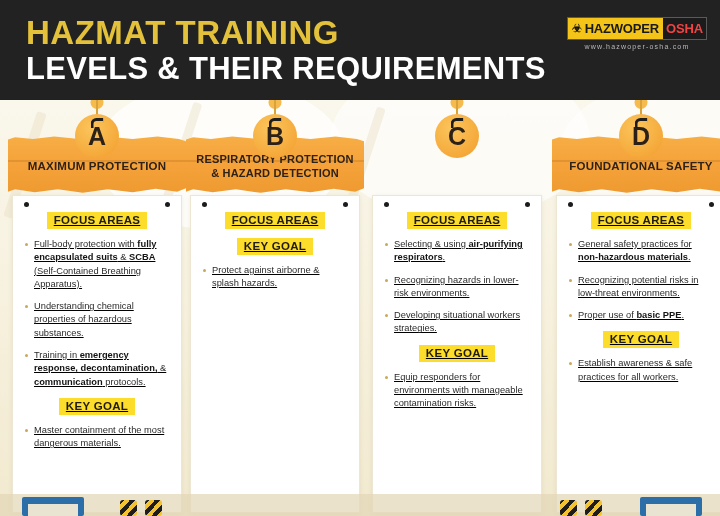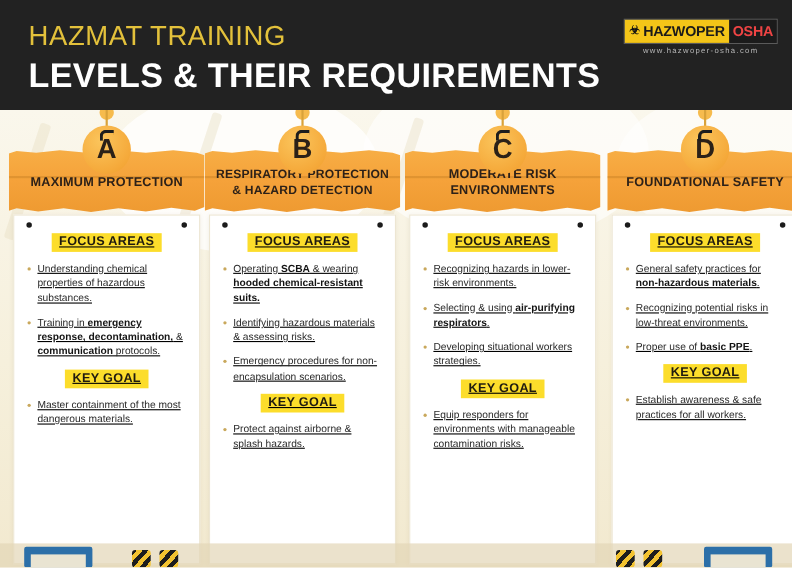--- a/index.html
+++ b/index.html
@@ -12,21 +12,21 @@
   }
 
   
   #header {
     position:absolute; left:0; top:0; width:720px; height:100px;
     background:#222222;
     overflow:hidden;
   }
   #header-text { position:absolute; left:26px; top:18px; }
   #title-top {
-    font-size:25px; font-weight:normal; letter-spacing:.5px;
+    font-size:33px; font-weight:bold; letter-spacing:.5px;
     color:#E3C13B; line-height:30px;
   }
   #title-main {
     font-size:31px; font-weight:bold; letter-spacing:.3px;
     color:#FFFFFF; line-height:38px; margin-top:2px;
   }
 
   
   #logo { position:absolute; right:13px; top:17px; width:140px; }
   #logo-bar { display:flex; height:23px; border:1px solid #5a5a5a; }
@@ -213,20 +213,21 @@
        <div class="banner-torn"></div>
        <div class="banner-title">MAXIMUM PROTECTION</div>
      </div>
 
      <div class="card">
        <span class="tack tack-l"></span>
        <span class="tack tack-r"></span>
 
        <span class="pill">FOCUS AREAS</span>
        <ul class="items">
+          <li>Full-body protection with <b>fully encapsulated suits</b> &amp; <b>SCBA</b> (Self-Contained Breathing Apparatus).</li>
           <li>Understanding chemical properties of hazardous substances.</li>
           <li>Training in <b>emergency response, decontamination,</b> &amp; <b>communication</b> protocols.</li>
         </ul>
 
        <span class="pill pill-goal">KEY GOAL</span>
        <ul class="items">
           <li>Master containment of the most dangerous materials.</li>
         </ul>
      </div>
     </div>
@@ -239,51 +240,42 @@
      <div class="banner banner-3">
        <div class="banner-torn"></div>
        <div class="banner-title">RESPIRATORY PROTECTION &amp; HAZARD DETECTION</div>
      </div>
 
      <div class="card">
        <span class="tack tack-l"></span>
        <span class="tack tack-r"></span>
 
        <span class="pill">FOCUS AREAS</span>
-       <ul class="items">
-          <li>Operating <b>SCBA</b> &amp; wearing <b>hooded chemical-resistant suits.</b></li>
-          <li>Identifying hazardous materials &amp; assessing risks.</li>
-          <li>Emergency procedures for non-encapsulation scenarios.</li>
-        </ul>
 
        <span class="pill pill-goal">KEY GOAL</span>
        <ul class="items">
           <li>Protect against airborne &amp; splash hazards.</li>
         </ul>
      </div>
     </div>
   <div class="col" id="col-c">
       <div class="pin-top"></div>
      <div class="cord"></div>
      <div class="hook"></div>
      <div class="badge">C</div>
 
-     <div class="banner">
-       <div class="banner-torn"></div>
-       <div class="banner-title">MODERATE RISK ENVIRONMENTS</div>
-     </div>
 
      <div class="card">
        <span class="tack tack-l"></span>
        <span class="tack tack-r"></span>
 
        <span class="pill">FOCUS AREAS</span>
        <ul class="items">
+          <li>Selecting &amp; using <b>air-purifying respirators</b>.</li>
           <li>Recognizing hazards in lower-risk environments.</li>
-          <li>Selecting &amp; using <b>air-purifying respirators</b>.</li>
           <li>Developing situational workers strategies.</li>
         </ul>
 
        <span class="pill pill-goal">KEY GOAL</span>
        <ul class="items">
           <li>Equip responders for environments with manageable contamination risks.</li>
         </ul>
      </div>
     </div>
   <div class="col" id="col-d">

